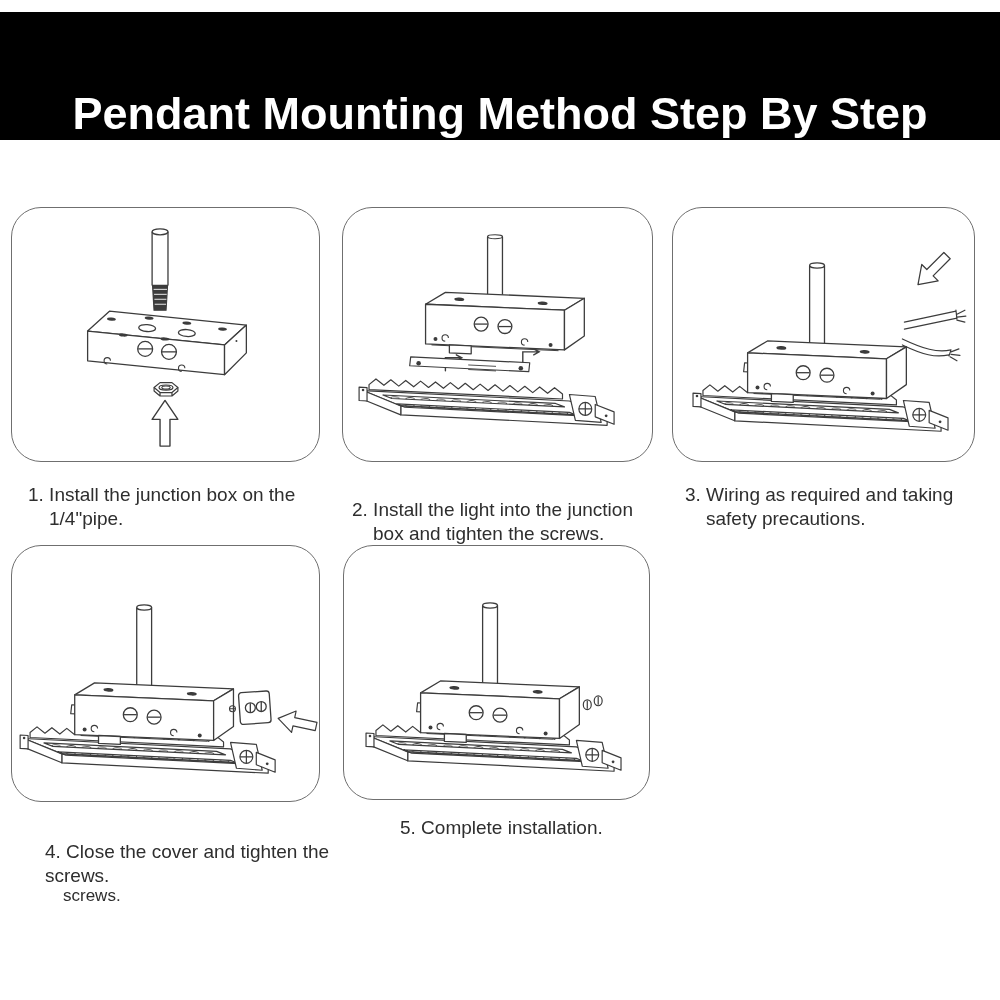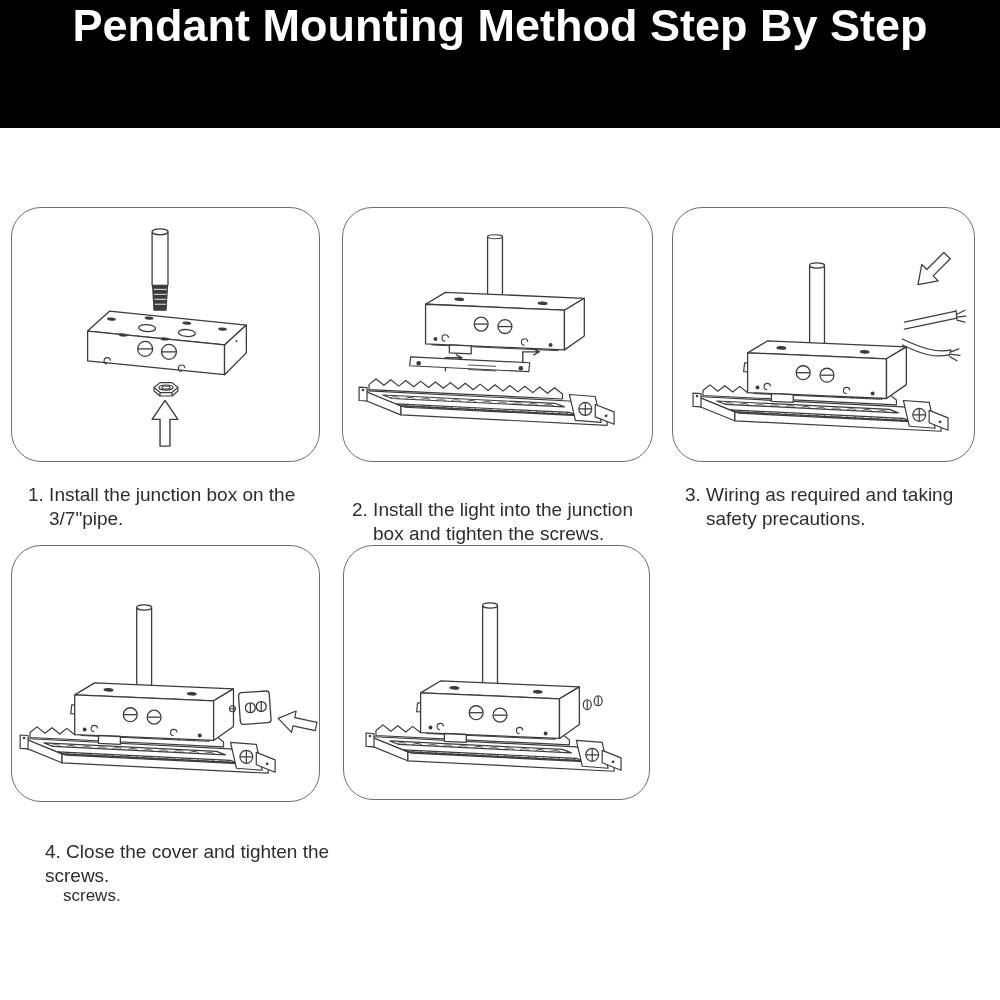--- a/index.html
+++ b/index.html
@@ -1,19 +1,19 @@
 <!DOCTYPE html>
 <html><head>
 <meta charset="utf-8">
 <style>
   html,body{margin:0;padding:0;background:#ffffff;}
   .page{position:relative;width:1000px;height:1000px;background:#ffffff;overflow:hidden;
         font-family:"Liberation Sans","DejaVu Sans",sans-serif;}
-  .banner{position:absolute;left:0;top:0;width:1000px;height:128px;background:#000000;
-          display:flex;align-items:flex-start;justify-content:center;}
+  .banner{position:absolute;left:0;top:12px;width:1000px;height:128px;background:#000000;
+          display:flex;align-items:flex-end;justify-content:center;}
   .banner h1{margin:0;color:#ffffff;font-size:45px;font-weight:bold;letter-spacing:0px;
              font-family:"Liberation Sans","DejaVu Sans",sans-serif;}
   .panel{position:absolute;border:1px solid #6f6f6f;border-radius:30px;background:#ffffff;
          box-sizing:border-box;margin:0;}
   .panel svg{display:block;width:100%;height:100%;}
   #p1{left:11px;top:207px;width:309px;height:255px;}
   #p2{left:342px;top:207px;width:311px;height:255px;}
   #p3{left:672px;top:207px;width:303px;height:255px;}
   #p4{left:11px;top:545px;width:309px;height:257px;}
   #p5{left:343px;top:545px;width:307px;height:255px;}
@@ -184,24 +184,25 @@
       <g fill="none" stroke="#3c3c3c" stroke-width="1.2">
         <ellipse cx="245" cy="160" rx="4" ry="5"></ellipse>
           <line x1="245" y1="156" x2="245" y2="164"></line>
         <ellipse cx="256" cy="156" rx="4" ry="5"></ellipse>
           <line x1="256" y1="152" x2="256" y2="160"></line>
       </g>
     </svg>
   </figure>
 
   <div class="caption" id="c1">1. Install the junction box on the
-3/7"pipe.</div>
+1/4"pipe.</div>
   <div class="caption" id="c2">2. Install the light into the junction
 box and tighten the screws.</div>
   <div class="caption" id="c3">3. Wiring as required and taking
 safety precautions.</div>
   <div class="caption" id="c4">
     <span>4. Close the cover and tighten the
 screws.</span>
     <span class="caption-artifact">screws.</span>
   </div>
+  <div class="caption" id="c5">5. Complete installation.</div>
 
 </div>
 
 </body></html>

